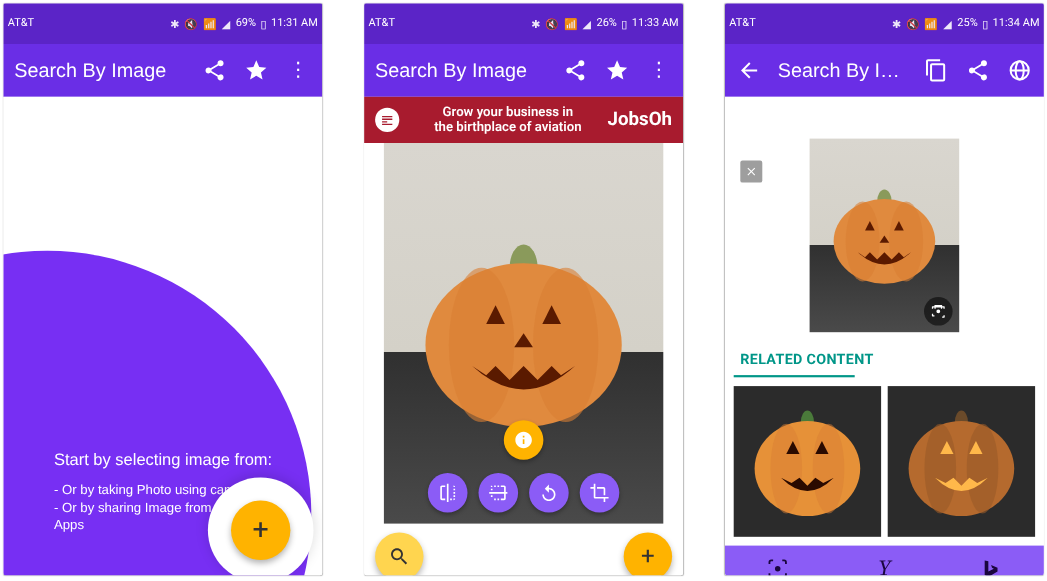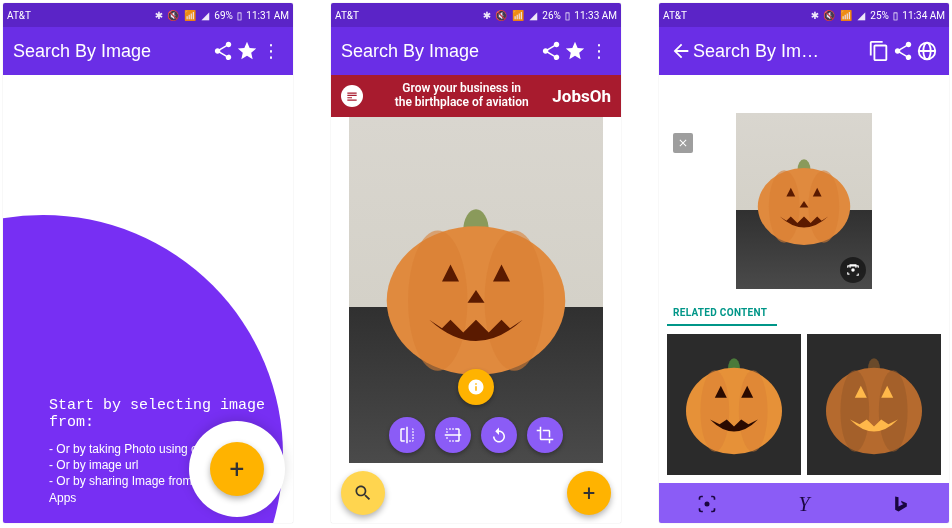--- a/index.html
+++ b/index.html
@@ -16,39 +16,40 @@
     width: 290px;
     height: 520px;
     background: #fff;
     overflow: hidden;
     position: relative;
     border-radius: 2px;
     box-shadow: 0 0 1px rgba(0,0,0,0.3);
   }
   
   .statusbar {
-    height: 24px;
+    height: 37px;
     background: #5b24c7;
     color: #fff;
     font-size: 10px;
     display: flex;
     align-items: center;
     padding: 0 4px;
   }
   .statusbar .left { flex: 1; }
   .statusbar .right { display: flex; align-items: center; gap: 4px; }
   .statusbar .icons { letter-spacing: 1px; opacity: .9; }
   
   .appbar {
     height: 48px;
     background: #6a2ee6;
     color: #fff;
     display: flex;
     align-items: center;
     padding: 0 10px;
+    gap: 14px;
   }
   .appbar .title {
     font-family: "Comic Sans MS", cursive, sans-serif;
     font-size: 18px;
     flex: 1;
     white-space: nowrap;
     overflow: hidden;
     text-overflow: ellipsis;
   }
   .appbar .iconbtn {
@@ -72,21 +73,21 @@
     background: #772ff3;
     left: -200px; top: 140px;
   }
   .onboard {
     position: absolute;
     left: 46px; top: 322px;
     right: 20px;
     color: #fff;
     font-family: "Comic Sans MS", cursive, sans-serif;
   }
-  .onboard h3 { font-size: 15px; font-weight: normal; margin-bottom: 10px; font-family: Liberation Mono, monospace; }
+  .onboard h3 { font-size: 15px; font-weight: normal; margin-bottom: 10px; }
   .onboard .line { font-size: 12px; line-height: 1.35; }
   .fabwrap {
     position: absolute;
     right: 8px; bottom: 8px;
     width: 96px; height: 96px;
     border-radius: 50%;
     background: #fff;
     display: flex; align-items: center; justify-content: center;
     box-shadow: 0 -2px 12px rgba(0,0,0,.15);
   }
@@ -188,21 +189,21 @@
   }
   .lensbtn {
     position:absolute; right:6px; bottom:6px;
     width:26px;height:26px;border-radius:50%;
     background:rgba(0,0,0,.55);
     display:flex;align-items:center;justify-content:center;
     cursor:pointer;
   }
   .lensbtn svg{width:14px;height:14px;fill:#fff;}
   .related-label {
-    color:#009688;font-size:10px;font-weight:700;
+    color:#009688;font-size:13px;font-weight:700;
     padding: 10px 14px 6px;
     letter-spacing:.3px;
   }
   .underline {
     width:110px;height:2px;background:#009688;margin-left:8px;
   }
   .results {
     flex:1; display:flex; gap:6px; padding:8px;
   }
   .result-card {
@@ -248,21 +249,20 @@
           <path d="M12 17.3L18.2 21l-1.6-7 5.4-4.7-7.1-.6L12 2 9.1 8.6 2 9.3l5.4 4.7-1.6 7z"></path>
         </svg>
       </span>
     <span class="iconbtn dots">⋮</span>
   </div>
   <div class="s1body">
     <div class="purpleblob"></div>
     <div class="onboard">
       <h3>Start by selecting image from:</h3>
       <div class="line">- Or by taking Photo using camera</div>
-      <div class="line">- Or by image url</div>
       <div class="line">- Or by sharing Image from other media Apps</div>
     </div>
     <div class="fabwrap">
       <div class="fab">+</div>
     </div>
   </div>
 </div>
 
 <div class="phone">
   <div class="statusbar">

